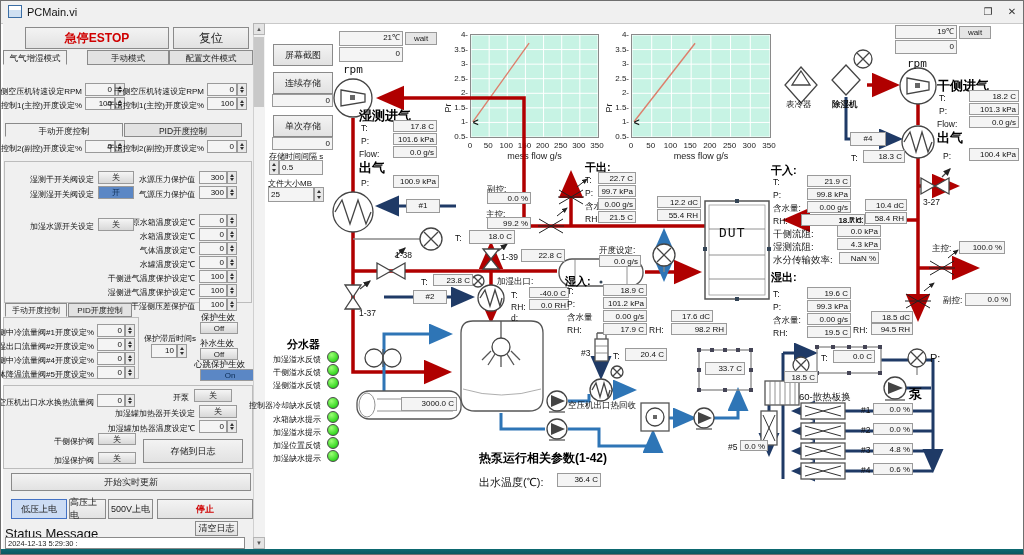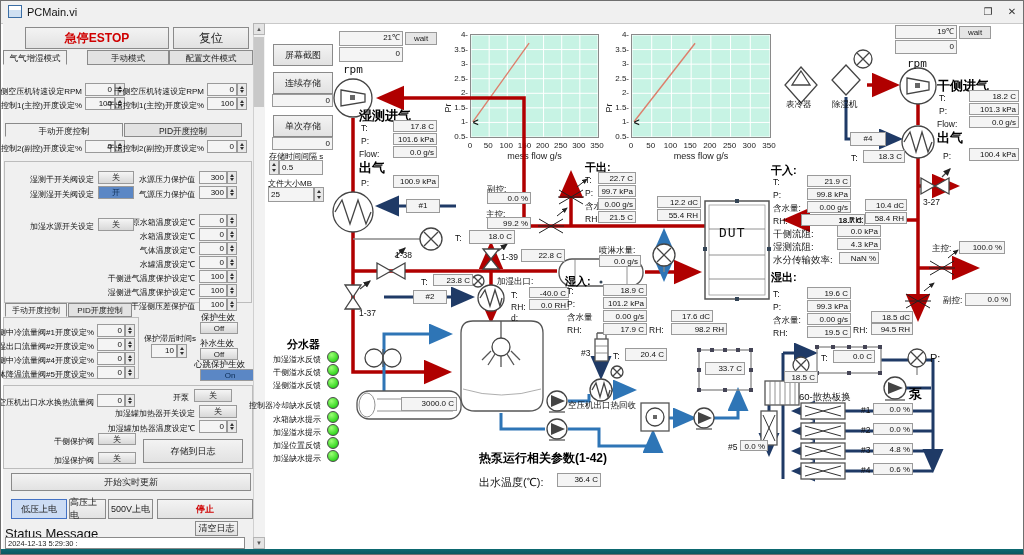--- a/index.html
+++ b/index.html
@@ -604,21 +604,21 @@
   <div class="vb" style="left:968px;top:89px;width:50px;height:12px;">18.2 C</div>
   <span class="lb" style="left:938px;top:105px;">P:</span>
   <div class="vb" style="left:968px;top:102px;width:50px;height:12px;">101.3 kPa</div>
   <span class="lb" style="left:936px;top:118px;">Flow:</span>
   <div class="vb" style="left:968px;top:115px;width:50px;height:12px;">0.0 g/s</div>
   <span class="ttl" style="left:936px;top:128px;font-size:13px;">出气</span>
   <span class="lb" style="left:942px;top:150px;">P:</span>
   <div class="vb" style="left:968px;top:147px;width:50px;height:13px;">100.4 kPa</div>
 
   <span class="lb" style="left:785px;top:98px;">表冷器</span>
-  <span class="lb" style="left:831px;top:98px;">除湿机</span>
+  <span class="lb" style="left:831px;top:98px;font-weight:bold;">除湿机</span>
   <div class="vb vbl" style="left:849px;top:131px;width:36px;height:14px;text-align:center;">#4</div>
   <span class="lb" style="left:850px;top:152px;">T:</span>
   <div class="vb" style="left:862px;top:149px;width:42px;height:13px;">18.3 C</div>
   <span class="lb" style="left:922px;top:196px;">3-27</span>
 
   <div class="vb vbl" style="left:405px;top:198px;width:34px;height:14px;text-align:center;">#1</div>
   <span class="lb" style="left:454px;top:232px;">T:</span>
   <div class="vb" style="left:468px;top:229px;width:46px;height:14px;">18.0 C</div>
 
   <span class="lb" style="left:394px;top:249px;">1-38</span>
@@ -648,21 +648,21 @@
   <div class="vb" style="left:597px;top:171px;width:38px;height:12px;">22.7 C</div>
   <span class="lb" style="left:584px;top:187px;">P:</span>
   <div class="vb" style="left:597px;top:184px;width:38px;height:12px;">99.7 kPa</div>
   <span class="lb" style="left:584px;top:200px;width:13px;overflow:hidden;display:inline-block;">含水量:</span>
   <div class="vb" style="left:597px;top:197px;width:38px;height:12px;">0.00 g/s</div>
   <span class="lb" style="left:584px;top:213px;">RH:</span>
   <div class="vb" style="left:597px;top:210px;width:38px;height:12px;">21.5 C</div>
   <div class="vb" style="left:656px;top:195px;width:44px;height:12px;">12.2 dC</div>
   <div class="vb" style="left:656px;top:208px;width:44px;height:12px;">55.4 RH</div>
 
-  <span class="lb" style="left:598px;top:244px;">喷淋水量:</span>
+  <span class="lb" style="left:598px;top:244px;">开度设定:</span>
   <div class="vb" style="left:598px;top:254px;width:42px;height:12px;">0.0 g/s</div>
 
   <span class="ttl" style="left:564px;top:273px;">湿入:</span>
   <span class="lb" style="left:566px;top:285px;">T:</span>
   <div class="vb" style="left:602px;top:283px;width:44px;height:12px;">18.9 C</div>
   <span class="lb" style="left:566px;top:298px;">P:</span>
   <div class="vb" style="left:602px;top:296px;width:44px;height:12px;">101.2 kPa</div>
   <span class="lb" style="left:566px;top:311px;">含水量</span>
   <div class="vb" style="left:602px;top:309px;width:44px;height:12px;">0.00 g/s</div>
   <span class="lb" style="left:566px;top:324px;">RH:</span>

